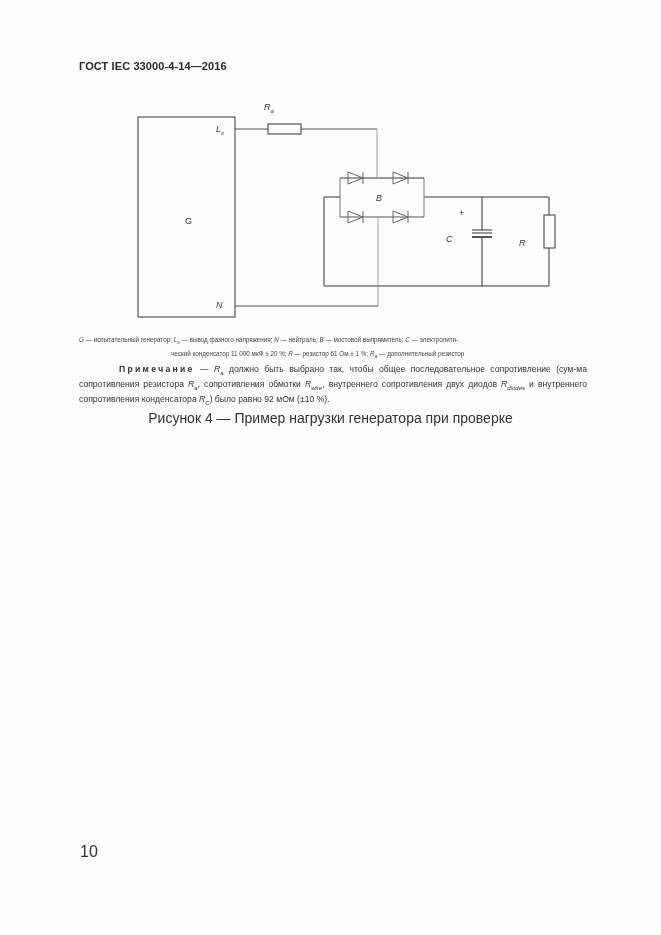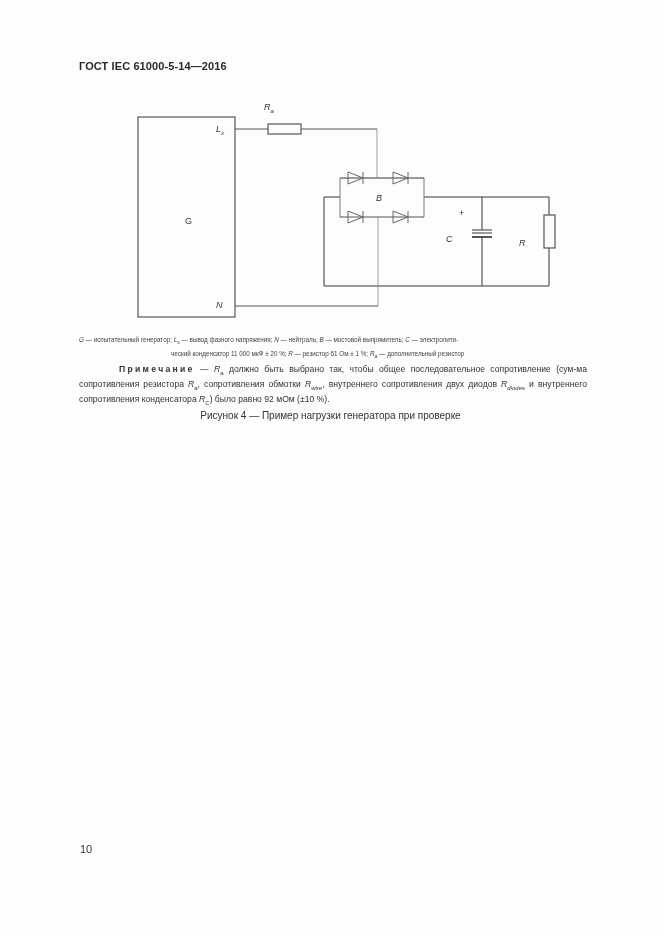--- a/index.html
+++ b/index.html
@@ -12,27 +12,27 @@
   .lbl { position: absolute; font-size: 9px; font-style: italic; color: #333; }
   .sub { font-size: 6px; vertical-align: sub; }
   .legend { position: absolute; left: 79px; top: 334px; width: 500px; font-size: 6.3px; color: #444; line-height: 12px; }
   .legend .l1 { display: block; }
   .legend .l2 { display: block; padding-left: 92px; }
   .legend i { font-style: italic; }
   .note { position: absolute; left: 79px; top: 364px; width: 508px; font-size: 8.6px; color: #333; line-height: 11.2px; text-align: justify; }
   .note .spaced { letter-spacing: 2.3px; padding-left: 40px; font-weight: bold; }
   .note i { font-style: italic; }
   .note sub { font-size: 6px; }
-  .caption { position: absolute; left: 0; width: 661px; top: 410px; text-align: center; font-size: 10px; color: #333; }
-  .pagenum { position: absolute; left: 80px; top: 843px; font-size: 11px; color: #333; }
+  .caption { position: absolute; left: 0; width: 661px; top: 410px; text-align: center; font-size: 14px; color: #333; }
+  .pagenum { position: absolute; left: 80px; top: 843px; font-size: 16px; color: #333; }
 </style>
 </head>
 <body>
 
-<div class="header">ГОСТ IEC 61000-5-14—2016</div>
+<div class="header">ГОСТ IEC 33000-4-14—2016</div>
 
 <svg class="diagram" viewBox="0 0 661 340" xmlns="http://www.w3.org/2000/svg">
   <g stroke="#555" fill="none" stroke-width="1.2">
 
     <rect x="138" y="117" width="97" height="200"></rect>
 
     <line x1="235" y1="129" x2="268" y2="129"></line>
     <rect x="268" y="124" width="33" height="10"></rect>
     <line x1="301" y1="129" x2="377" y2="129"></line>
 

